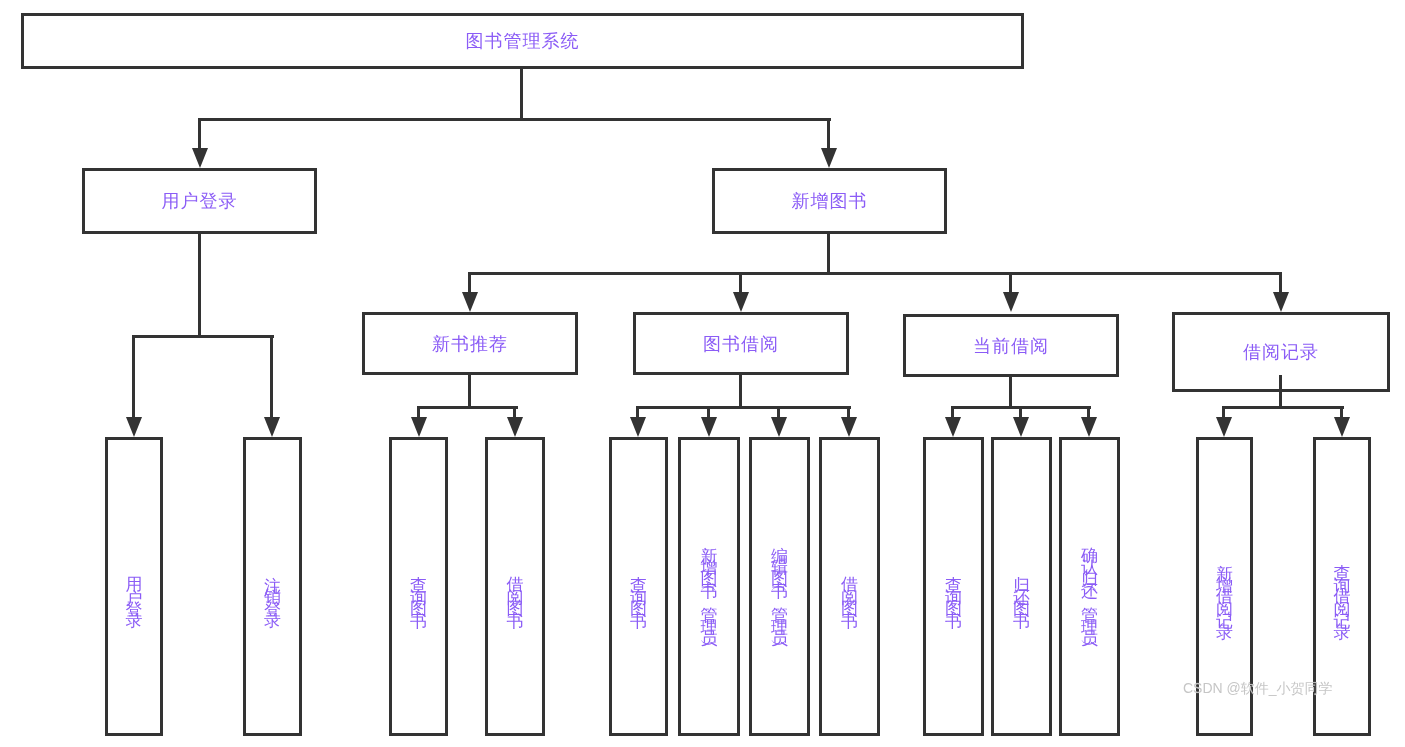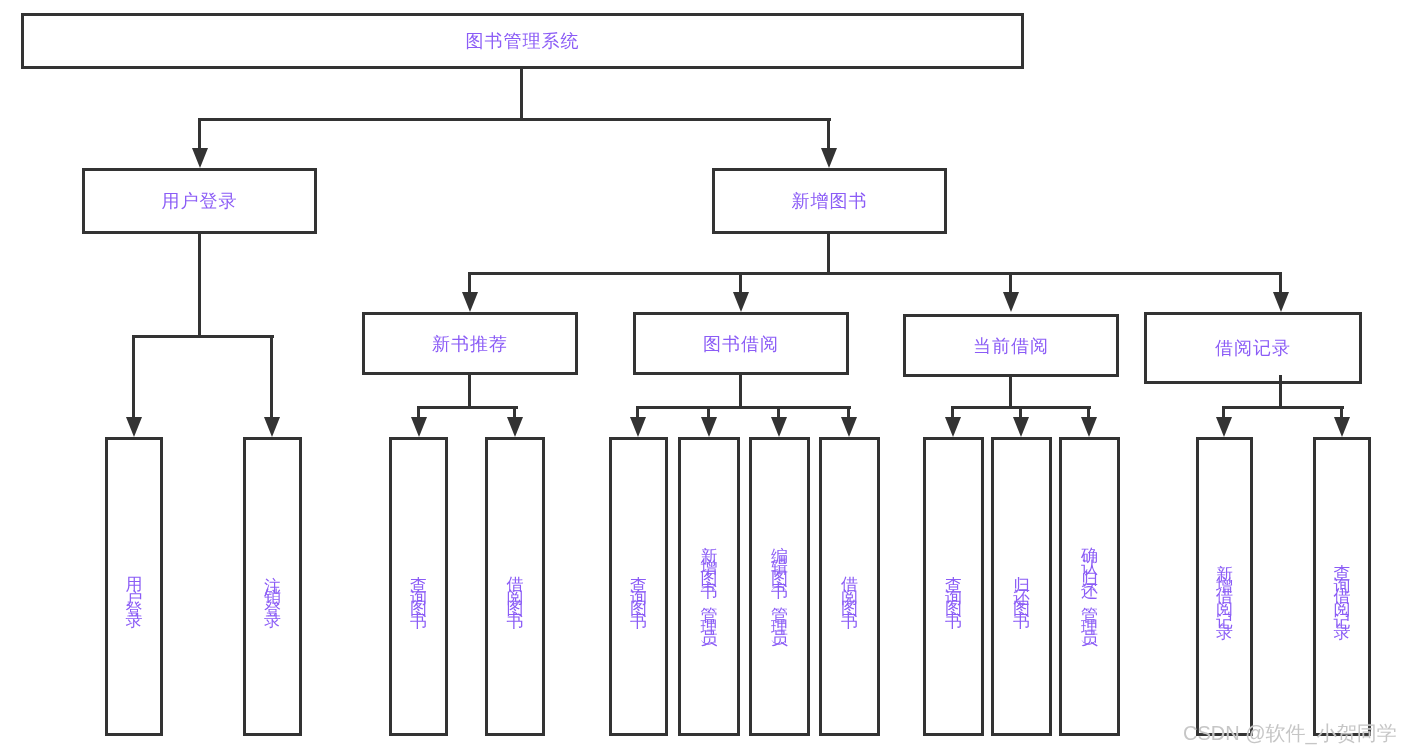--- a/index.html
+++ b/index.html
@@ -35,22 +35,22 @@
   .v{position:absolute;width:3px;background:#333333;}
   .h{position:absolute;height:3px;background:#333333;}
   .tri{
     position:absolute;width:0;height:0;
     border-left:8px solid transparent;
     border-right:8px solid transparent;
     border-top:20px solid #333333;
   }
   .watermark{
     position:absolute;
-    left:1183px;top:720px;
-    font-size:20px;
+    left:1183px;top:680px;
+    font-size:14px;
     color:rgba(195,195,195,0.95);
     text-shadow:0 0 1px rgba(255,255,255,0.8);
     white-space:nowrap;
     z-index:5;
   }
 </style>
 </head>
 <body>
 
 <div id="stage">
@@ -68,21 +68,21 @@
 
   <div class="node node-h" style="left:362px;top:312px;width:216px;height:63px">
     <span>新书推荐</span>
   </div>
   <div class="node node-h" style="left:633px;top:312px;width:216px;height:63px">
     <span>图书借阅</span>
   </div>
   <div class="node node-h" style="left:903px;top:314px;width:216px;height:63px">
     <span>当前借阅</span>
   </div>
-  <div class="node node-h" style="left:1144px;top:312px;width:218px;height:72px">
+  <div class="node node-h" style="left:1172px;top:312px;width:218px;height:80px">
     <span>借阅记录</span>
   </div>
 
   <div class="node node-v" style="left:105px;top:437px;width:58px;height:299px">
     <span>用户登录</span>
   </div>
   <div class="node node-v" style="left:243px;top:437px;width:59px;height:299px">
     <span>注销登录</span>
   </div>
 

